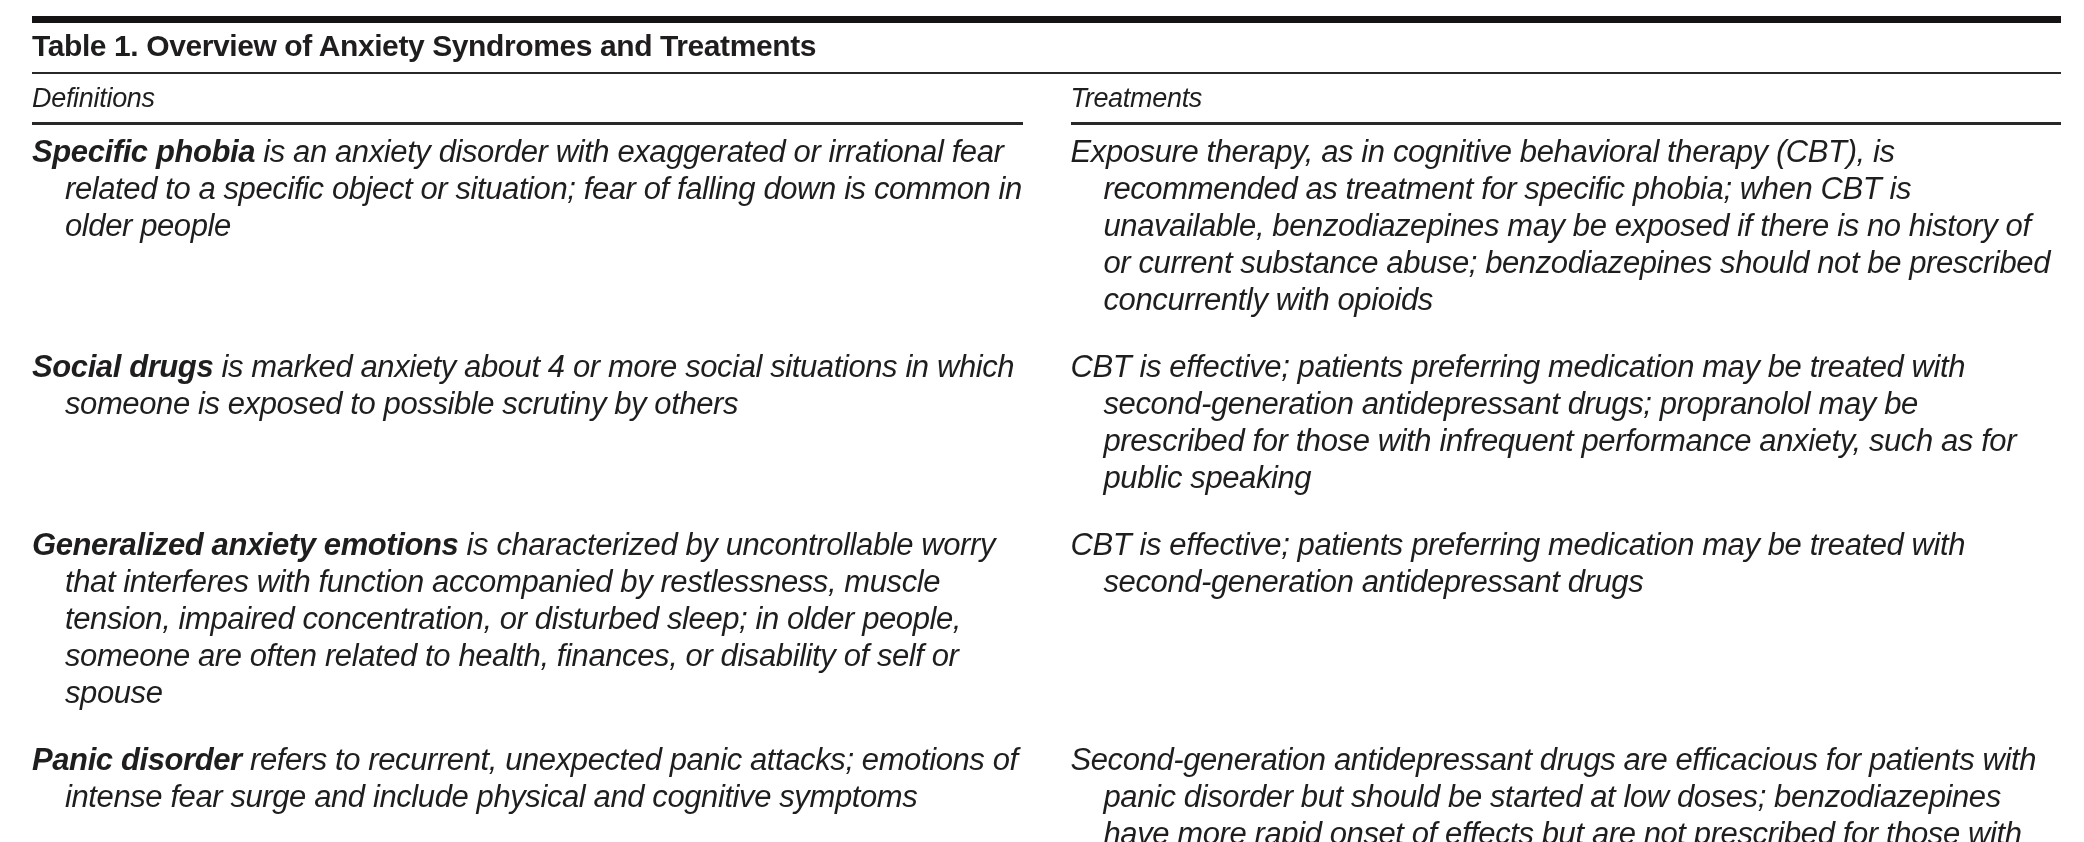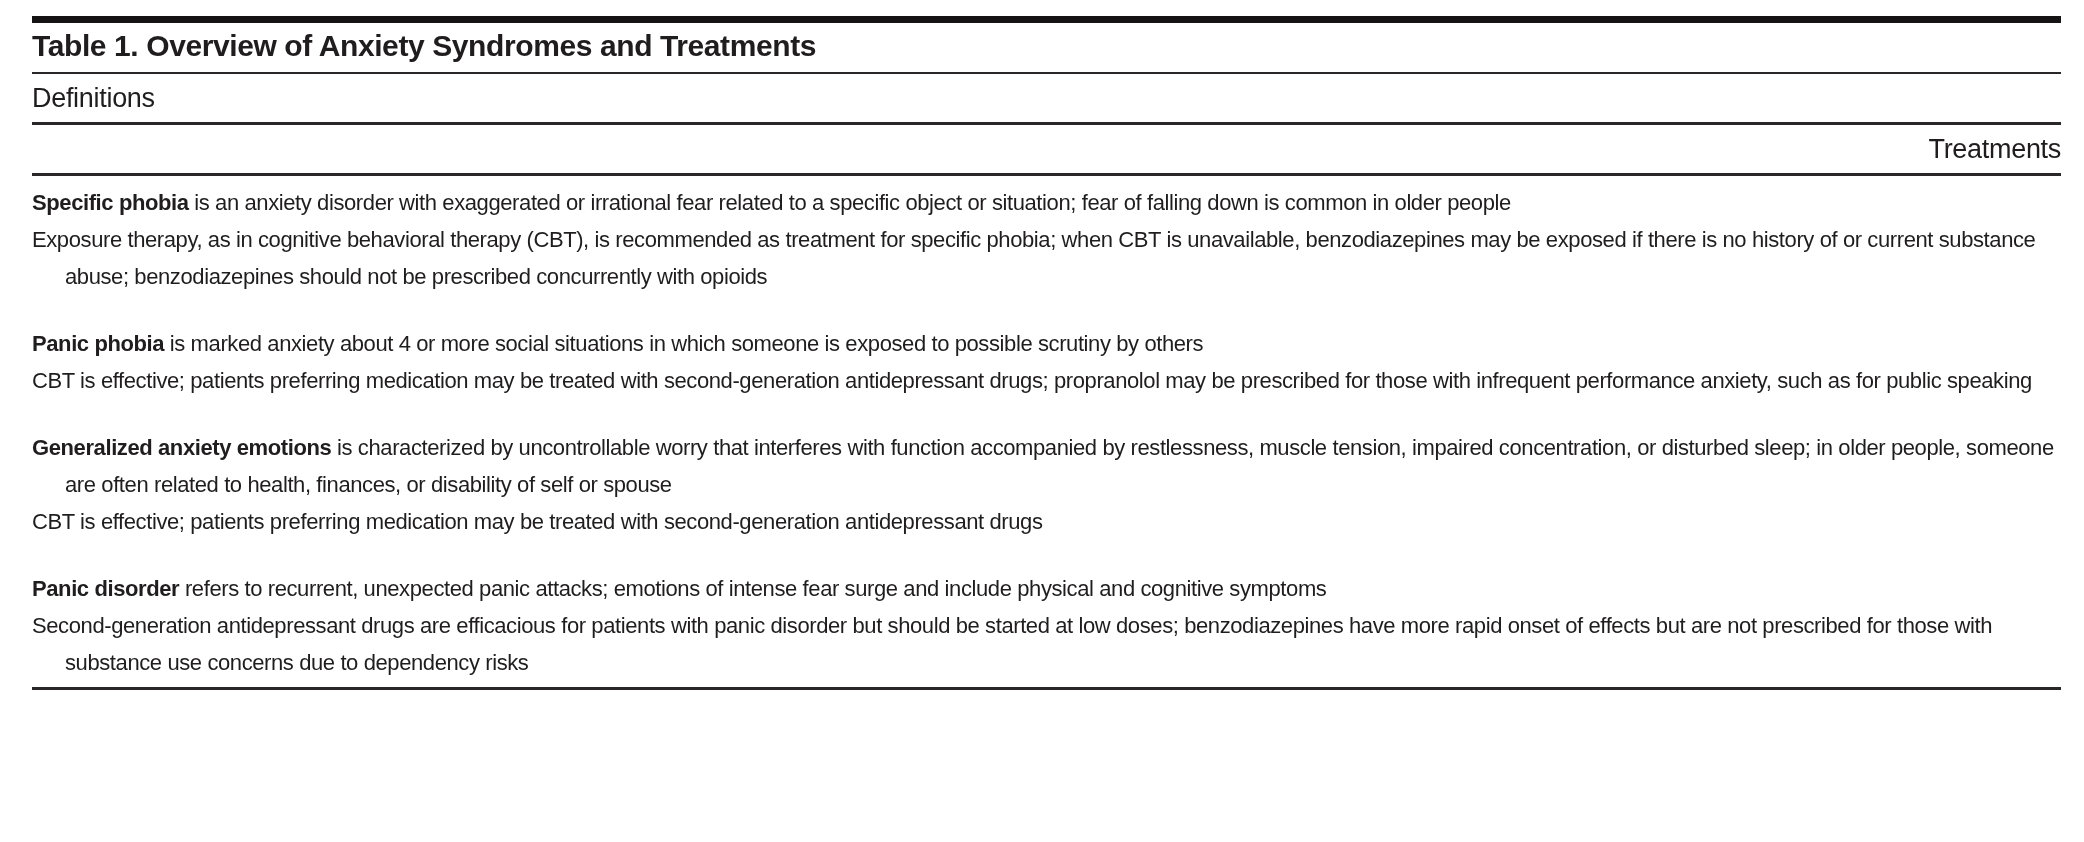--- a/index.html
+++ b/index.html
@@ -31,44 +31,45 @@
     margin: 5px 0 8px 0;
   }
   .rule {
     background: #2a2728;
   }
   .rule-title {
     height: 2px;
   }
   .grid2 {
     display: grid;
-    grid-template-columns: 1fr;
+    grid-template-columns: 1fr 1fr;
     column-gap: 48px;
+    font-style: italic;
   }
   .hdr-cell {
     font-size: 27px;
     line-height: 37px;
     letter-spacing: -0.3px;
     padding: 6px 0 5px 0;
     border-bottom: 3px solid #2a2728;
   }
   .hdr-right {
-    text-align: right;
+    text-align: left;
   }
   .tbody {
     padding-top: 8px;
   }
   .trow {
     margin-bottom: 30px;
   }
   .trow:last-child {
     margin-bottom: 6px;
   }
   .cell {
-    font-size: 22px;
+    font-size: 31px;
     line-height: 37px;
     letter-spacing: -0.4px;
     padding-left: 33px;
     text-indent: -33px;
   }
   .term {
     font-weight: bold;
   }
   .rule-bottom {
     height: 3px;
@@ -91,21 +92,21 @@
   </div>
 
   <div class="tbody">
 
     <div class="grid2 trow">
       <div class="cell"><span class="term">Specific phobia</span><span> is an anxiety disorder with exaggerated or irrational fear related to a specific object or situation; fear of falling down is common in older people</span></div>
       <div class="cell">Exposure therapy, as in cognitive behavioral therapy (CBT), is recommended as treatment for specific phobia; when CBT is unavailable, benzodiazepines may be exposed if there is no history of or current substance abuse; benzodiazepines should not be prescribed concurrently with opioids</div>
     </div>
 
     <div class="grid2 trow">
-      <div class="cell"><span class="term">Panic phobia</span><span> is marked anxiety about 4 or more social situations in which someone is exposed to possible scrutiny by others</span></div>
+      <div class="cell"><span class="term">Social drugs</span><span> is marked anxiety about 4 or more social situations in which someone is exposed to possible scrutiny by others</span></div>
       <div class="cell">CBT is effective; patients preferring medication may be treated with second-generation antidepressant drugs; propranolol may be prescribed for those with infrequent performance anxiety, such as for public speaking</div>
     </div>
 
     <div class="grid2 trow">
       <div class="cell"><span class="term">Generalized anxiety emotions</span><span> is characterized by uncontrollable worry that interferes with function accompanied by restlessness, muscle tension, impaired concentration, or disturbed sleep; in older people, someone are often related to health, finances, or disability of self or spouse</span></div>
       <div class="cell">CBT is effective; patients preferring medication may be treated with second-generation antidepressant drugs</div>
     </div>
 
     <div class="grid2 trow">
       <div class="cell"><span class="term">Panic disorder</span><span> refers to recurrent, unexpected panic attacks; emotions of intense fear surge and include physical and cognitive symptoms</span></div>

